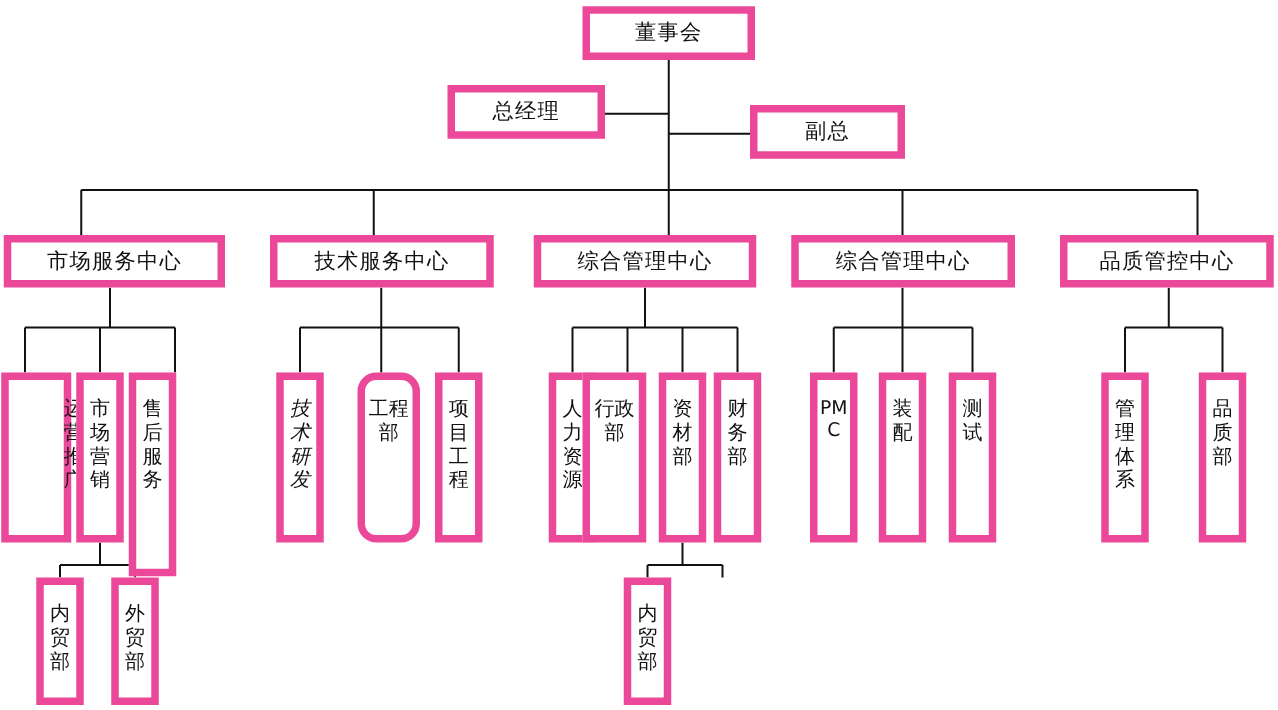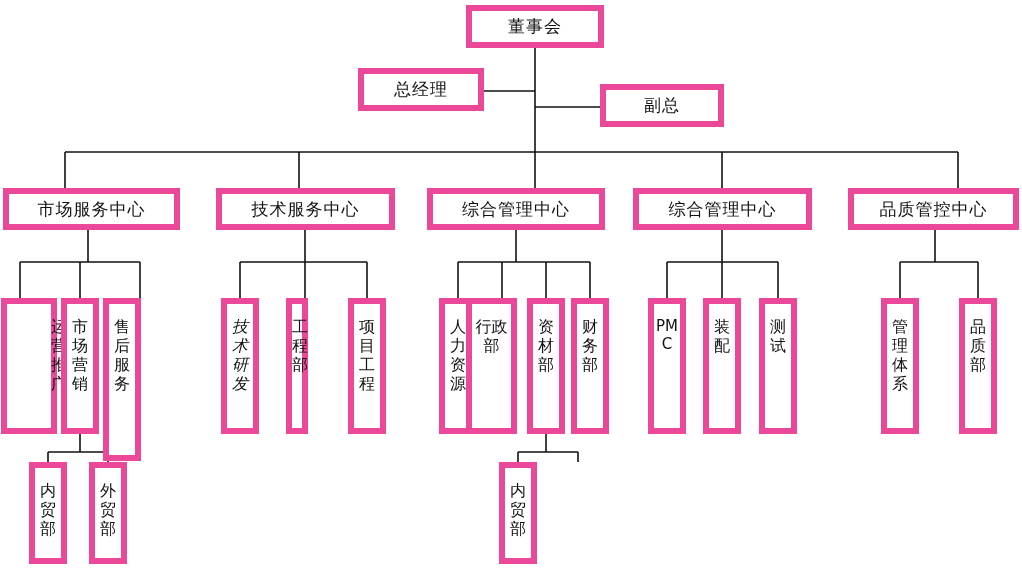--- a/index.html
+++ b/index.html
@@ -157,21 +157,21 @@
   <div class="node vert" style="left:61px; top:298px; width:38px; height:136px;">
     <span class="vtext">市场营销</span>
   </div>
   <div class="node vert" style="left:103px; top:298px; width:38px; height:163px;">
     <span class="vtext">售后服务</span>
   </div>
 
   <div class="node vert" style="left:221px; top:298px; width:38px; height:136px;font-style:italic;">
     <span class="vtext">技术研发</span>
   </div>
-  <div class="node vert" style="left:286px; top:298px; width:22px; height:136px;">
+  <div class="node vert" style="left:286px; top:298px; width:50px; height:136px;border-radius:15px;">
     <span class="vtext">工程部</span>
   </div>
   <div class="node vert" style="left:348px; top:298px; width:38px; height:136px;">
     <span class="vtext">项目工程</span>
   </div>
 
   <div class="node vert" style="left:439px; top:298px; width:38px; height:136px;">
     <span class="vtext">人力资源</span>
   </div>
   <div class="node vert" style="left:466px; top:298px; width:51px; height:136px;">

